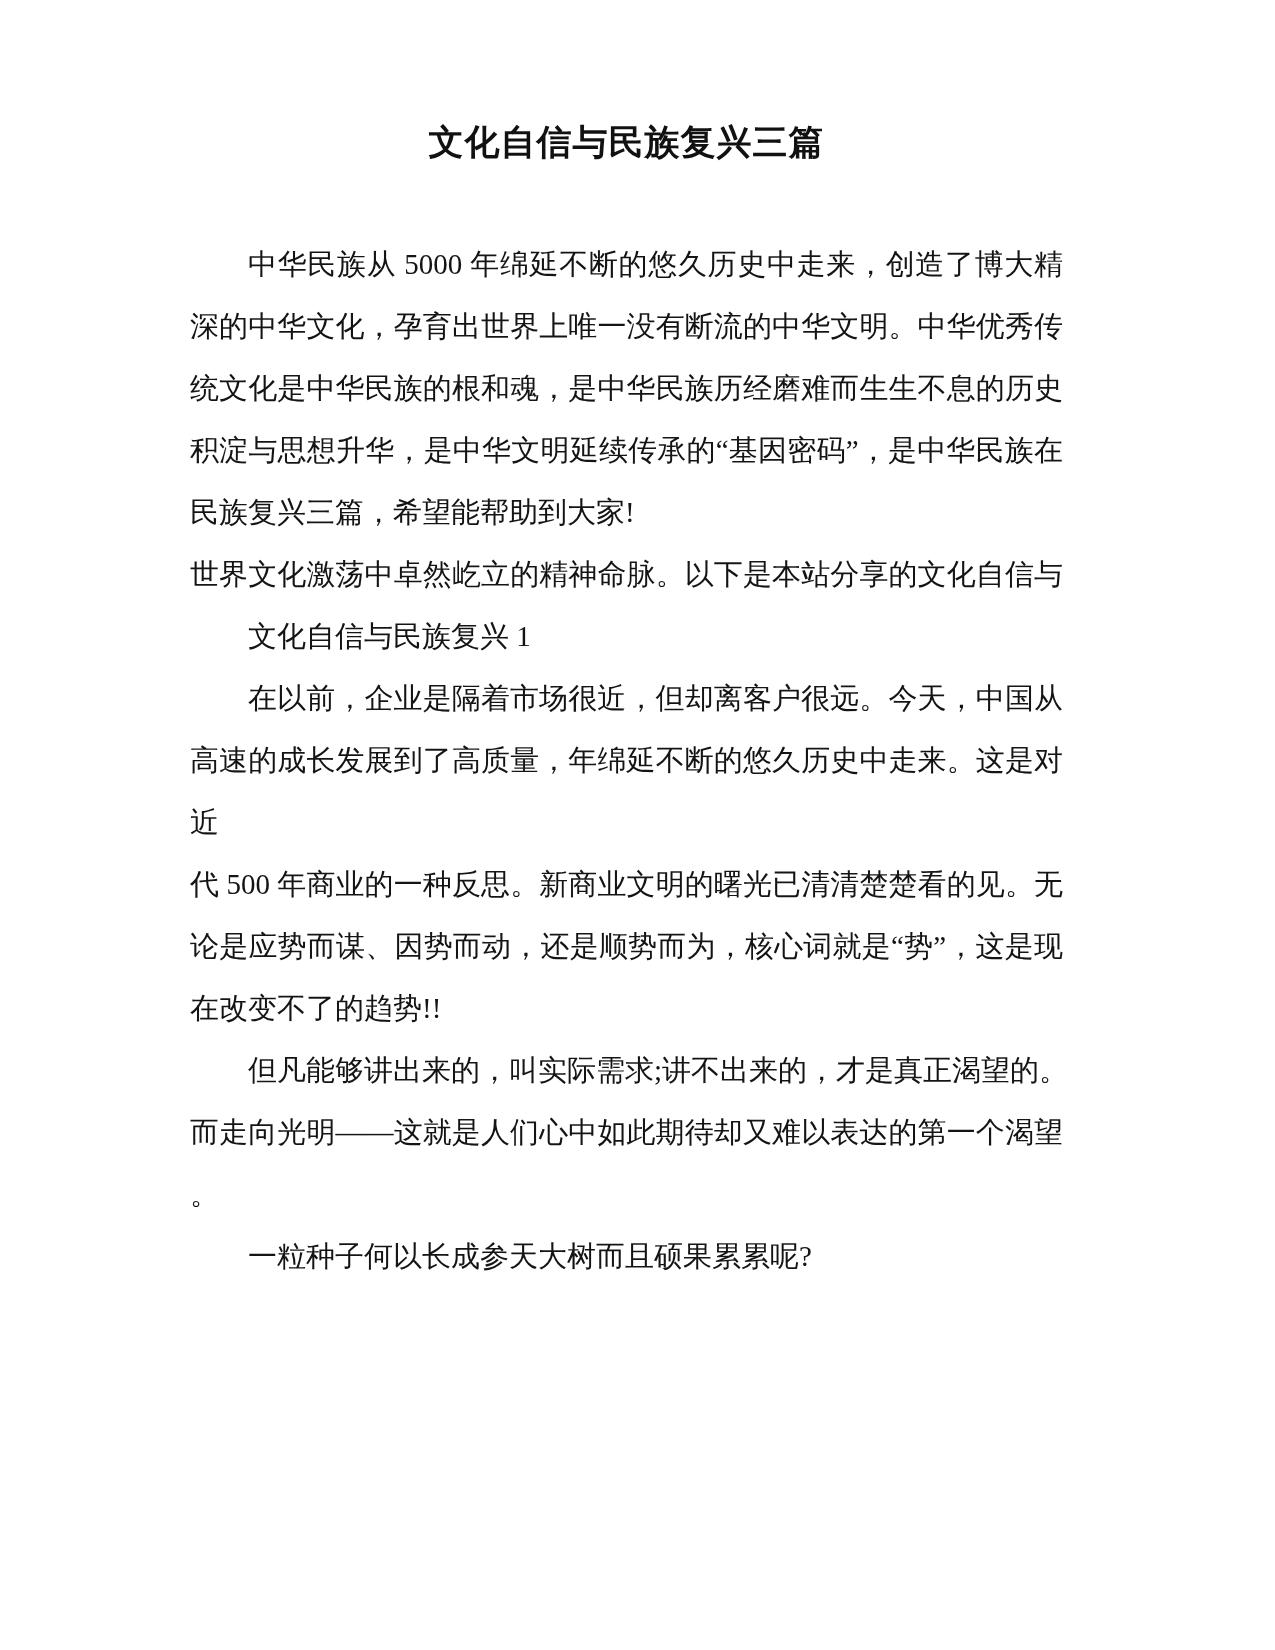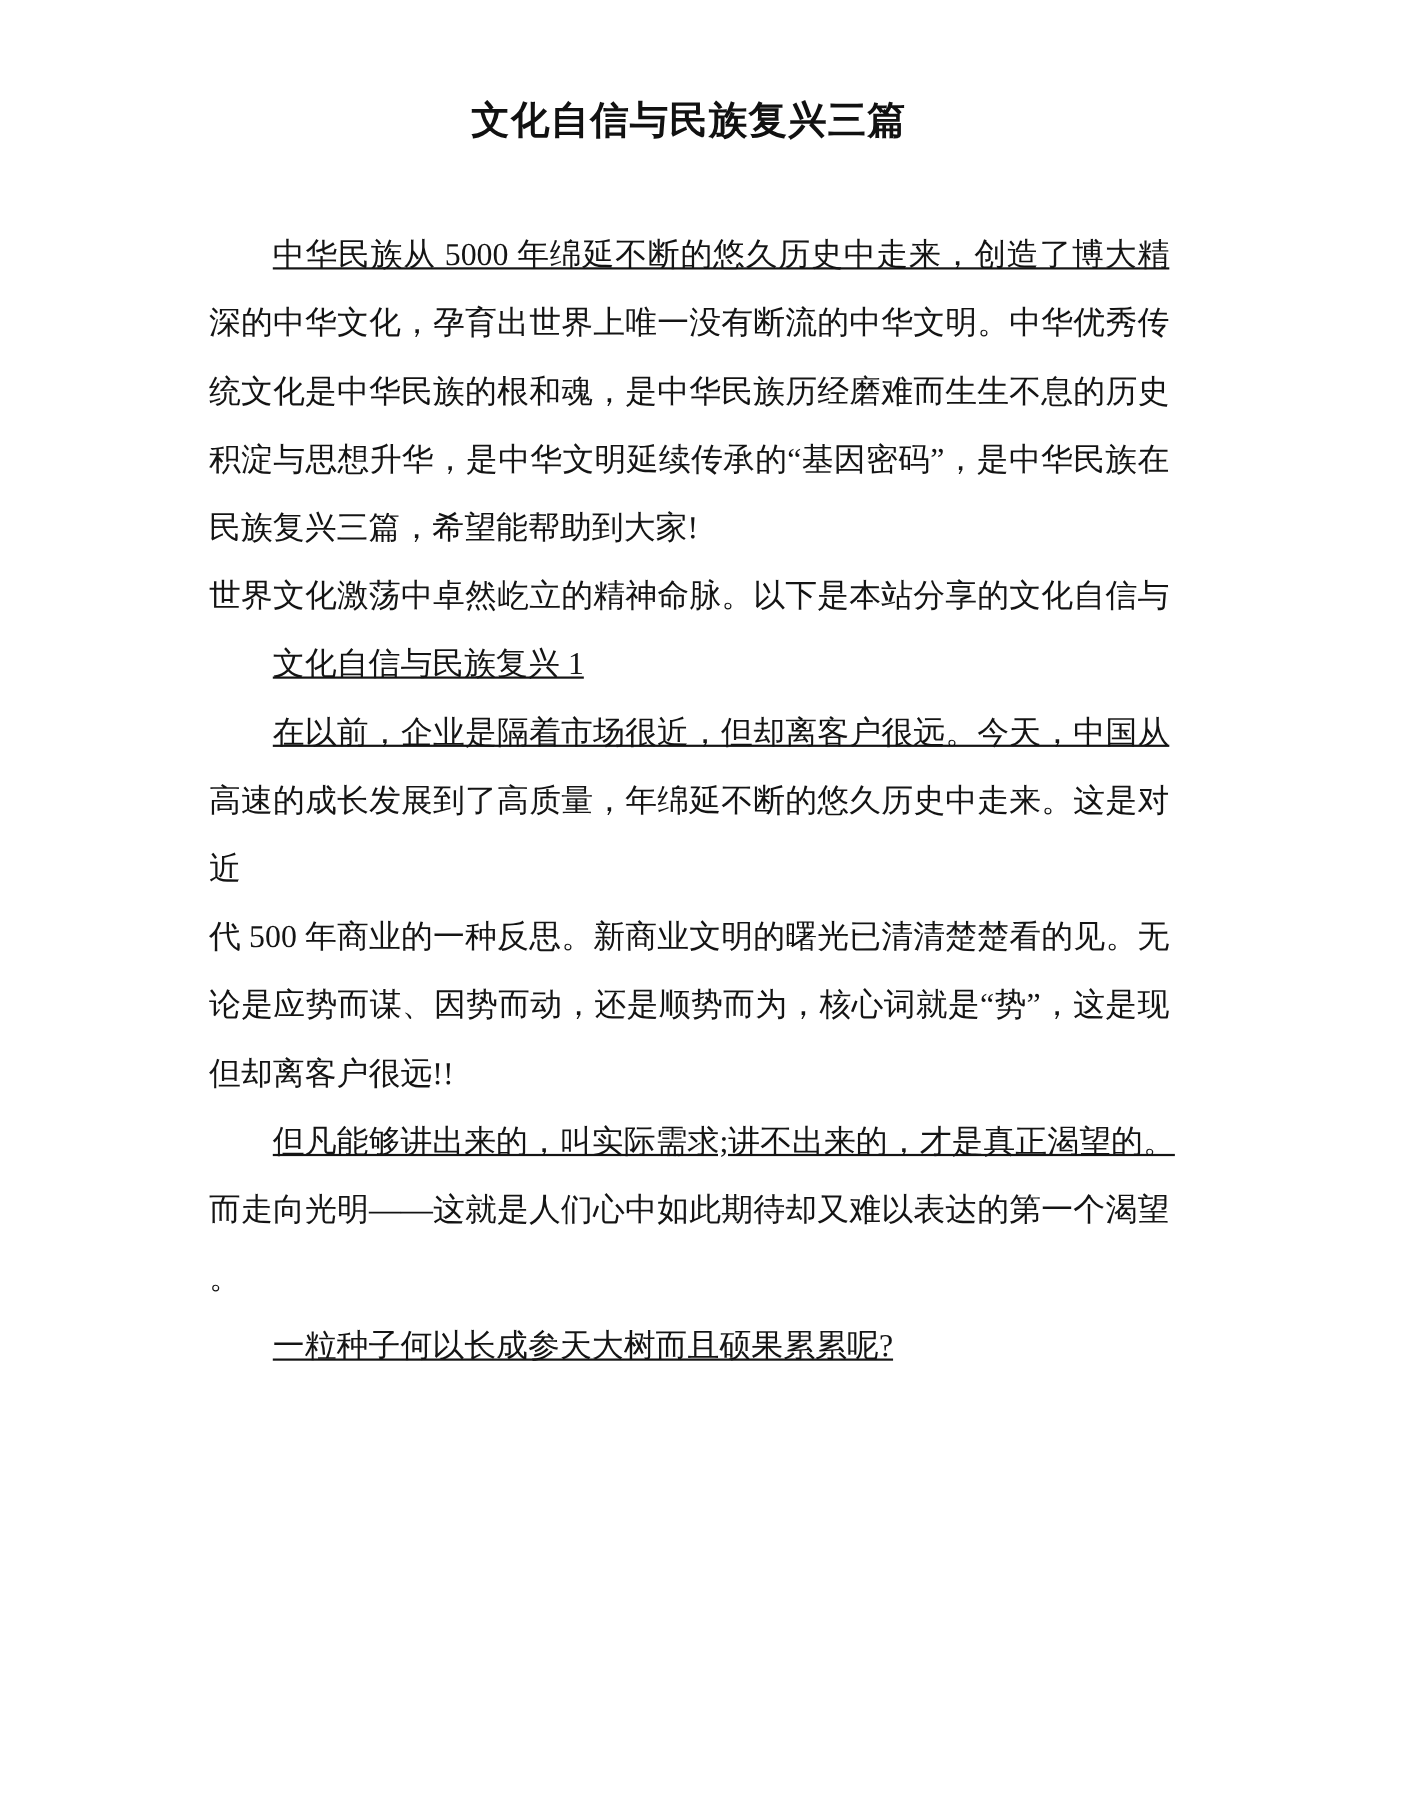--- a/index.html
+++ b/index.html
@@ -17,21 +17,21 @@
     color: #141414;
   }
   .content {
     position: absolute;
     left: 190px;
     top: 0;
     width: 873px;
   }
   .doc-title {
     margin: 0;
-    padding-top: 88px;
+    padding-top: 120px;
     font-family: "Liberation Sans", "DejaVu Sans", sans-serif;
     font-size: 35px;
     line-height: 44px;
     font-weight: 700;
     letter-spacing: 1px;
     text-align: center;
     color: #111111;
   }
   .body-text {
     margin-top: 69px;
@@ -45,21 +45,20 @@
     text-align: justify;
     text-justify: inter-character;
     white-space: nowrap;
   }
   .para .line.jfull {
     white-space: normal;
     text-align-last: justify;
   }
   .para .line.first {
     text-indent: 58px;
-    text-decoration: underline;
   }
 </style>
 </head>
 <body>
 
 <div class="page">
   <div class="content">
     <h1 class="doc-title">文化自信与民族复兴三篇</h1>
     <div class="body-text">
         <div class="para">
@@ -71,21 +70,21 @@
           <div class="line jfull">世界文化激荡中卓然屹立的精神命脉。以下是本站分享的文化自信与</div>
         </div>
         <div class="para">
           <div class="line first">文化自信与民族复兴 1</div>
         </div>
         <div class="para">
           <div class="line first jfull">在以前，企业是隔着市场很近，但却离客户很远。今天，中国从</div>
           <div class="line jfull">高速的成长发展到了高质量，年绵延不断的悠久历史中走来。这是对近</div>
           <div class="line jfull">代 500 年商业的一种反思。新商业文明的曙光已清清楚楚看的见。无</div>
           <div class="line jfull">论是应势而谋、因势而动，还是顺势而为，核心词就是“势”，这是现</div>
-          <div class="line">但却离客户很远!!</div>
+          <div class="line">在改变不了的趋势!!</div>
         </div>
         <div class="para">
           <div class="line first">但凡能够讲出来的，叫实际需求;讲不出来的，才是真正渴望的。</div>
         </div>
         <div class="para">
           <div class="line jfull">而走向光明——这就是人们心中如此期待却又难以表达的第一个渴望</div>
           <div class="line">。</div>
         </div>
         <div class="para">
           <div class="line first">一粒种子何以长成参天大树而且硕果累累呢?</div>

